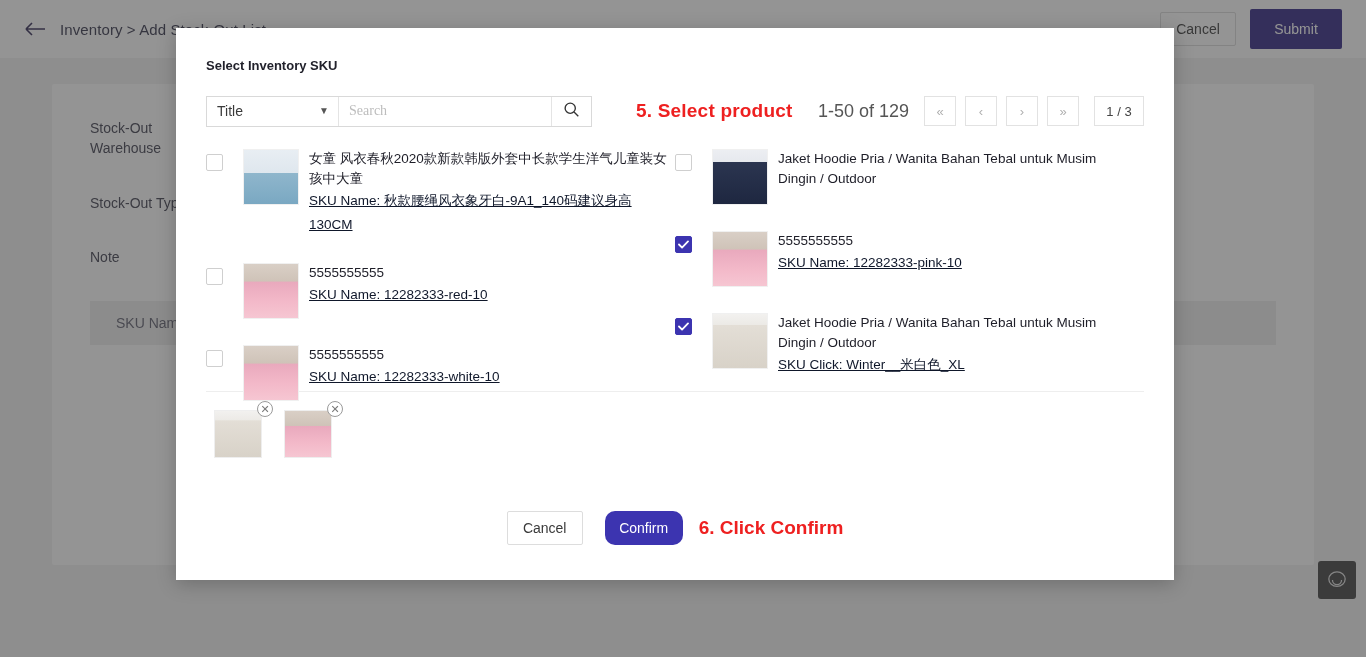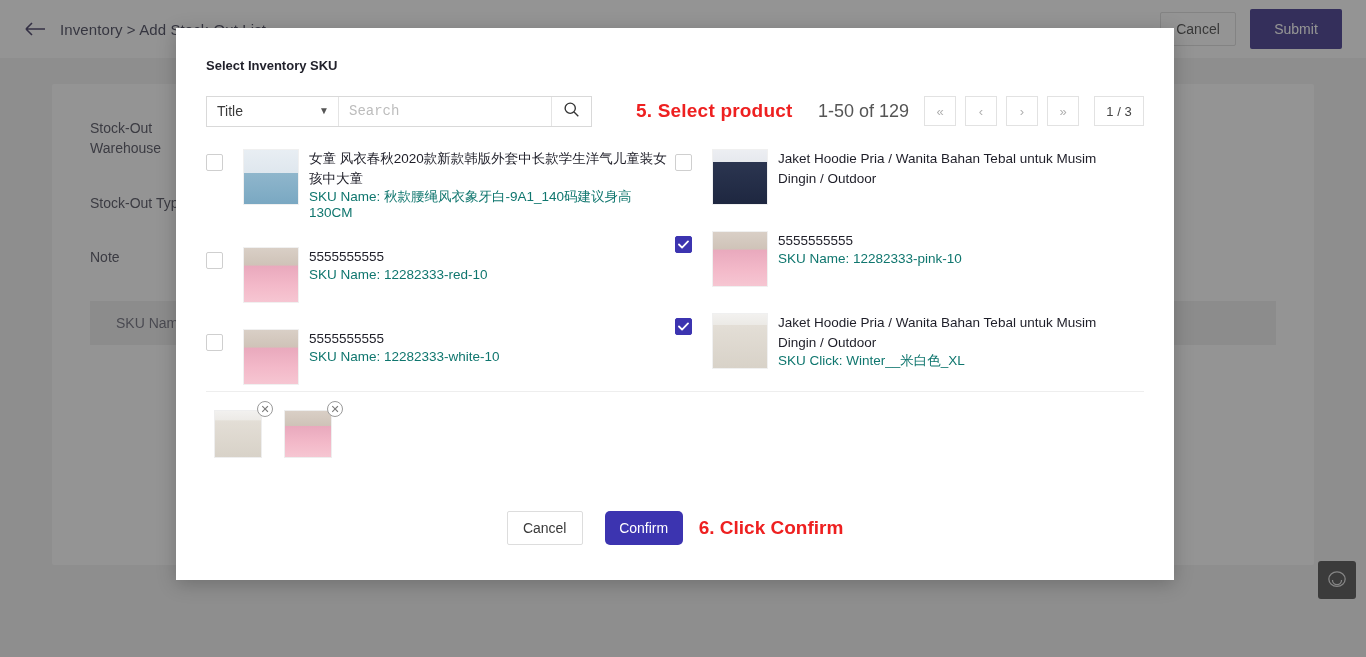--- a/index.html
+++ b/index.html
@@ -114,21 +114,21 @@
     font-size: 14px; color: #3a3a3a;
     font-family: "Liberation Sans", sans-serif; cursor: pointer;
   }
   .sel-caret {
     position: absolute; right: 9px; top: 50%; transform: translateY(-50%);
     pointer-events: none; color: #555; font-size: 10px; line-height: 1;
   }
   .search-input {
     width: 212px; border: none; outline: none; padding: 0 10px;
     font-size: 14px; color: #333;
-    font-family: Liberation Mono, monospace;
+    font-family: Liberation Serif, serif;
   }
   .search-input::placeholder { color: #bdbdbd; }
   .search-btn {
     width: 40px; border: none; border-left: 1px solid #e4e4e4;
     background: #fff; display:flex; align-items:center; justify-content:center;
     cursor: pointer; color: #333;
   }
   .annot {
     color: #ee2020; font-size: 19px; font-weight: bold;
     margin-left: 44px; letter-spacing: .2px;
@@ -172,21 +172,21 @@
   .thumb {
     width: 56px; height: 56px; flex: 0 0 56px; margin: 0 10px 0 20px;
     background-size: cover; background-position: center;
     border: 1px solid #f0f0f0;
   }
   .meta { flex: 1; min-width: 0; padding-right: 6px; }
   .pname {
     font-size: 13.5px; color: #1e1e28; line-height: 20px;
   }
   .psku {
-    font-size: 13.5px; color: #0f766e; line-height: 16px;
+    font-size: 13.5px; color: #0f172a; line-height: 24px; text-decoration: underline;
   }
 
   
   .divider { height: 1px; background: #eeeeee; margin-top: 4px; }
   .selbar { display: flex; gap: 22px; padding: 18px 0 0 8px; }
   .selthumb { position: relative; width: 48px; height: 48px; }
   .selthumb .img {
     width: 48px; height: 48px; background-size: cover; background-position: center;
     border: 1px solid #eee;
   }
@@ -203,21 +203,21 @@
     display: flex; align-items: center; justify-content: center;
   }
   .footer-inner { display: flex; align-items: center; }
   .btn-cancel {
     width: 76px; height: 34px; border: 1px solid #dddddd; background: #fff;
     color: #3a3a3a; font-size: 14px; border-radius: 2px; cursor: pointer;
     font-family: "Liberation Sans", sans-serif;
   }
   .btn-confirm {
     width: 78px; height: 34px; border: none; background: #3c34b0;
-    color: #fff; font-size: 14px; border-radius: 5px; cursor: pointer;
+    color: #fff; font-size: 14px; border-radius: 10px; cursor: pointer;
     margin-left: 22px; font-family: "Liberation Sans", sans-serif;
   }
   .annot2 {
     color: #ee2020; font-size: 19px; font-weight: bold; margin-left: 16px;
   }
 </style>
 </head>
 <body>
 
 <div class="page">

